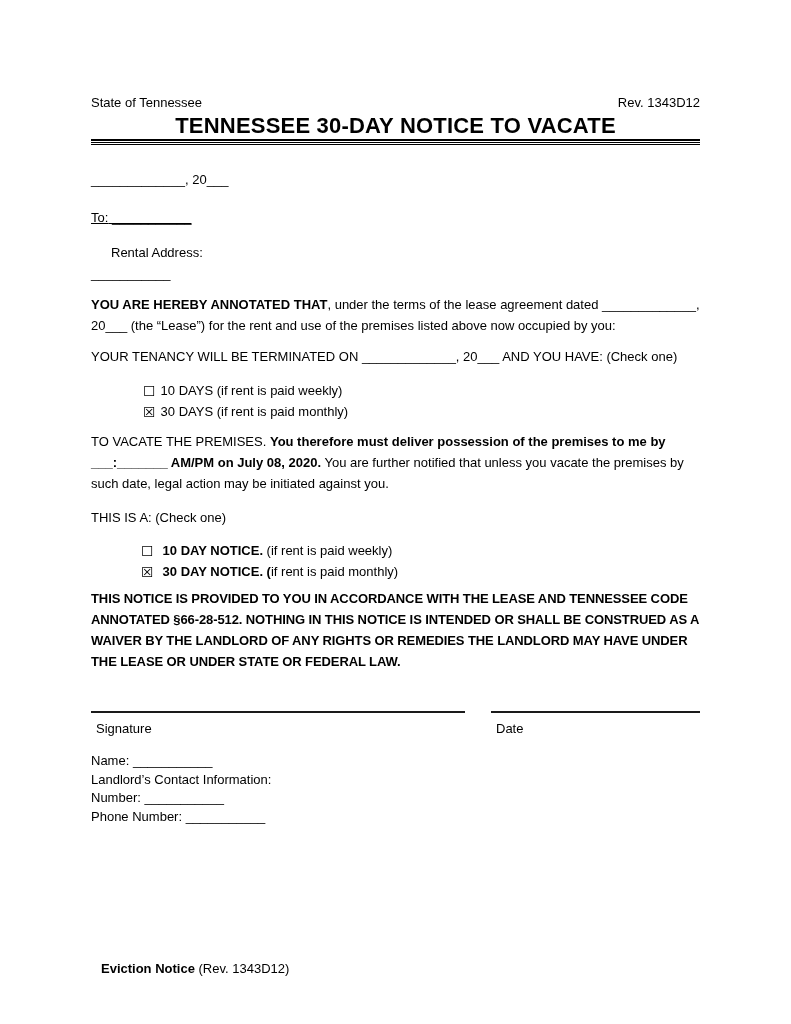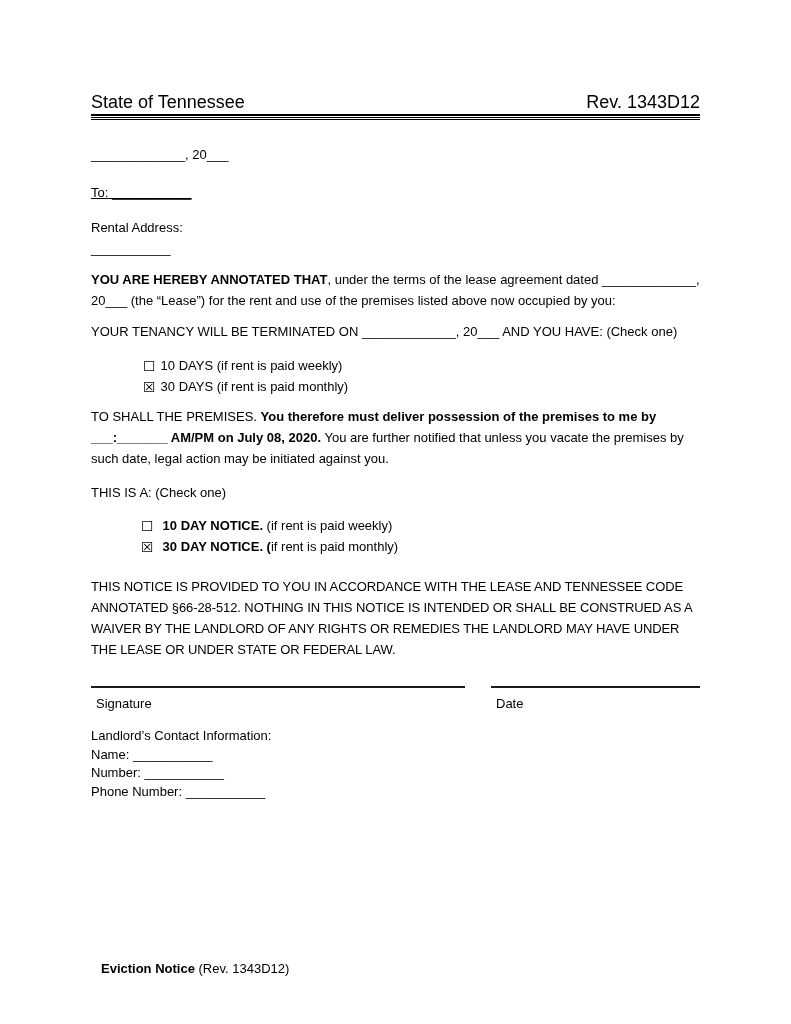--- a/index.html
+++ b/index.html
@@ -11,21 +11,21 @@
     position: relative;
     overflow: hidden;
   }
   .page {
     position: absolute; inset: 0;
     padding: 92px 91px 0 91px;
     font-size: 13px;
     line-height: 21px;
   }
   
-  .hdr-row { display: flex; justify-content: space-between; font-size: 18px; }
+  .hdr-row { display: flex; justify-content: space-between; font-size: 13px; }
   .doc-title {
     text-align: center;
     font-weight: bold;
     font-size: 22px;
     line-height: 24px;
     margin-top: 1px;
     letter-spacing: 0.2px;
   }
   .title-rule {
     height: 6px;
@@ -33,44 +33,44 @@
     background: linear-gradient(to bottom,
       #000 0px, #000 2px,
       #fff 2px, #fff 3px,
       #000 3px, #000 4px,
       #fff 4px, #fff 5px,
       #000 5px, #000 6px);
   }
   
   .date-line { margin-top: 24px; }
   .to-line { margin-top: 17px; text-decoration: underline; }
-  .rental-label { margin-top: 14px; }
+  .rental-label { margin-top: 14px; margin-left: 20px; }
   
   .para { margin-top: 10px; }
   .p1 { margin-top: 10px; }
   .tenancy { margin-top: 10px; }
   .checklist { margin-top: 13px; padding-left: 52px; list-style: none; }
   .checklist-2 { margin-top: 12px; padding-left: 50px; list-style: none; }
   .check-row { display: flex; align-items: baseline; }
   .checkbox-glyph {
     font-family: "DejaVu Sans", sans-serif;
     font-size: 14px;
     margin-right: 5px;
     position: relative;
     top: 1px;
   }
   .checklist-2 .checkbox-glyph { margin-right: 9px; }
   .vacate { margin-top: 9px; }
   .this-is-a { margin-top: 13px; }
-  .legal { margin-top: 19px; letter-spacing: -0.1px; }
+  .legal { margin-top: 6px; letter-spacing: -0.1px; font-weight: bold; }
   
   .sig-row {
     display: flex;
     justify-content: space-between;
-    margin-top: 26px;
+    margin-top: 39px;
   }
   .sig-col-left { width: 374px; }
   .sig-col-right { width: 209px; }
   .sig-line { border-bottom: 2px solid #1a1a1a; height: 1px; }
   .sig-label { margin-top: 5px; padding-left: 5px; }
   .contact { margin-top: 13px; line-height: 18.5px; }
   
   .footer {
     position: absolute;
     left: 101px;
@@ -81,20 +81,21 @@
 </style>
 </head>
 <body>
 
 <div class="page">
 
   <div class="hdr-row">
     <span>State of Tennessee</span>
     <span>Rev. 1343D12</span>
   </div>
+  <div class="doc-title">TENNESSEE 30-DAY NOTICE TO VACATE</div>
   <div class="title-rule"></div>
 
   <div class="date-line">_____________, 20___</div>
   <div class="to-line"><span>To:</span> <span>___________</span></div>
   <div class="rental-label">Rental Address:</div>
   <div>___________</div>
 
   <div class="para p1"><b>YOU ARE HEREBY ANNOTATED THAT</b><span>, under the terms of the lease agreement dated _____________, 20___ (the “Lease”) for the rent and use of the premises listed above now occupied by you:</span></div>
 
   <div class="para tenancy">YOUR TENANCY WILL BE TERMINATED ON _____________, 20___ AND YOU HAVE: (Check one)</div>
@@ -103,21 +104,21 @@
     <li class="check-row">
       <span class="checkbox-glyph">☐</span>
       <span>10 DAYS (if rent is paid weekly)</span>
     </li>
     <li class="check-row">
       <span class="checkbox-glyph">☒</span>
       <span>30 DAYS (if rent is paid monthly)</span>
     </li>
   </ul>
 
-  <div class="para vacate"><span>TO SHALL THE PREMISES. </span><b>You therefore must deliver possession of the premises to me by ___:_______ AM/PM on July 08, 2020.</b><span> You are further notified that unless you vacate the premises by such date, legal action may be initiated against you.</span></div>
+  <div class="para vacate"><span>TO VACATE THE PREMISES. </span><b>You therefore must deliver possession of the premises to me by ___:_______ AM/PM on July 08, 2020.</b><span> You are further notified that unless you vacate the premises by such date, legal action may be initiated against you.</span></div>
 
   <div class="para this-is-a">THIS IS A: (Check one)</div>
 
   <ul class="checklist checklist-2">
     <li class="check-row">
       <span class="checkbox-glyph">☐</span>
       <span><b>10 DAY NOTICE.</b><span> (if rent is paid weekly)</span></span>
     </li>
     <li class="check-row">
       <span class="checkbox-glyph">☒</span>
@@ -132,21 +133,21 @@
       <div class="sig-line"></div>
       <div class="sig-label">Signature</div>
     </div>
     <div class="sig-col-right">
       <div class="sig-line"></div>
       <div class="sig-label">Date</div>
     </div>
   </div>
 
   <div class="contact">
+    <div>Name: ___________</div>
     <div>Landlord’s Contact Information:</div>
-    <div>Name: ___________</div>
     <div>Number: ___________</div>
     <div>Phone Number: ___________</div>
   </div>
 
   <div class="footer"><b>Eviction Notice</b><span> (Rev. 1343D12)</span></div>
 
 </div>
 
 </body></html>

